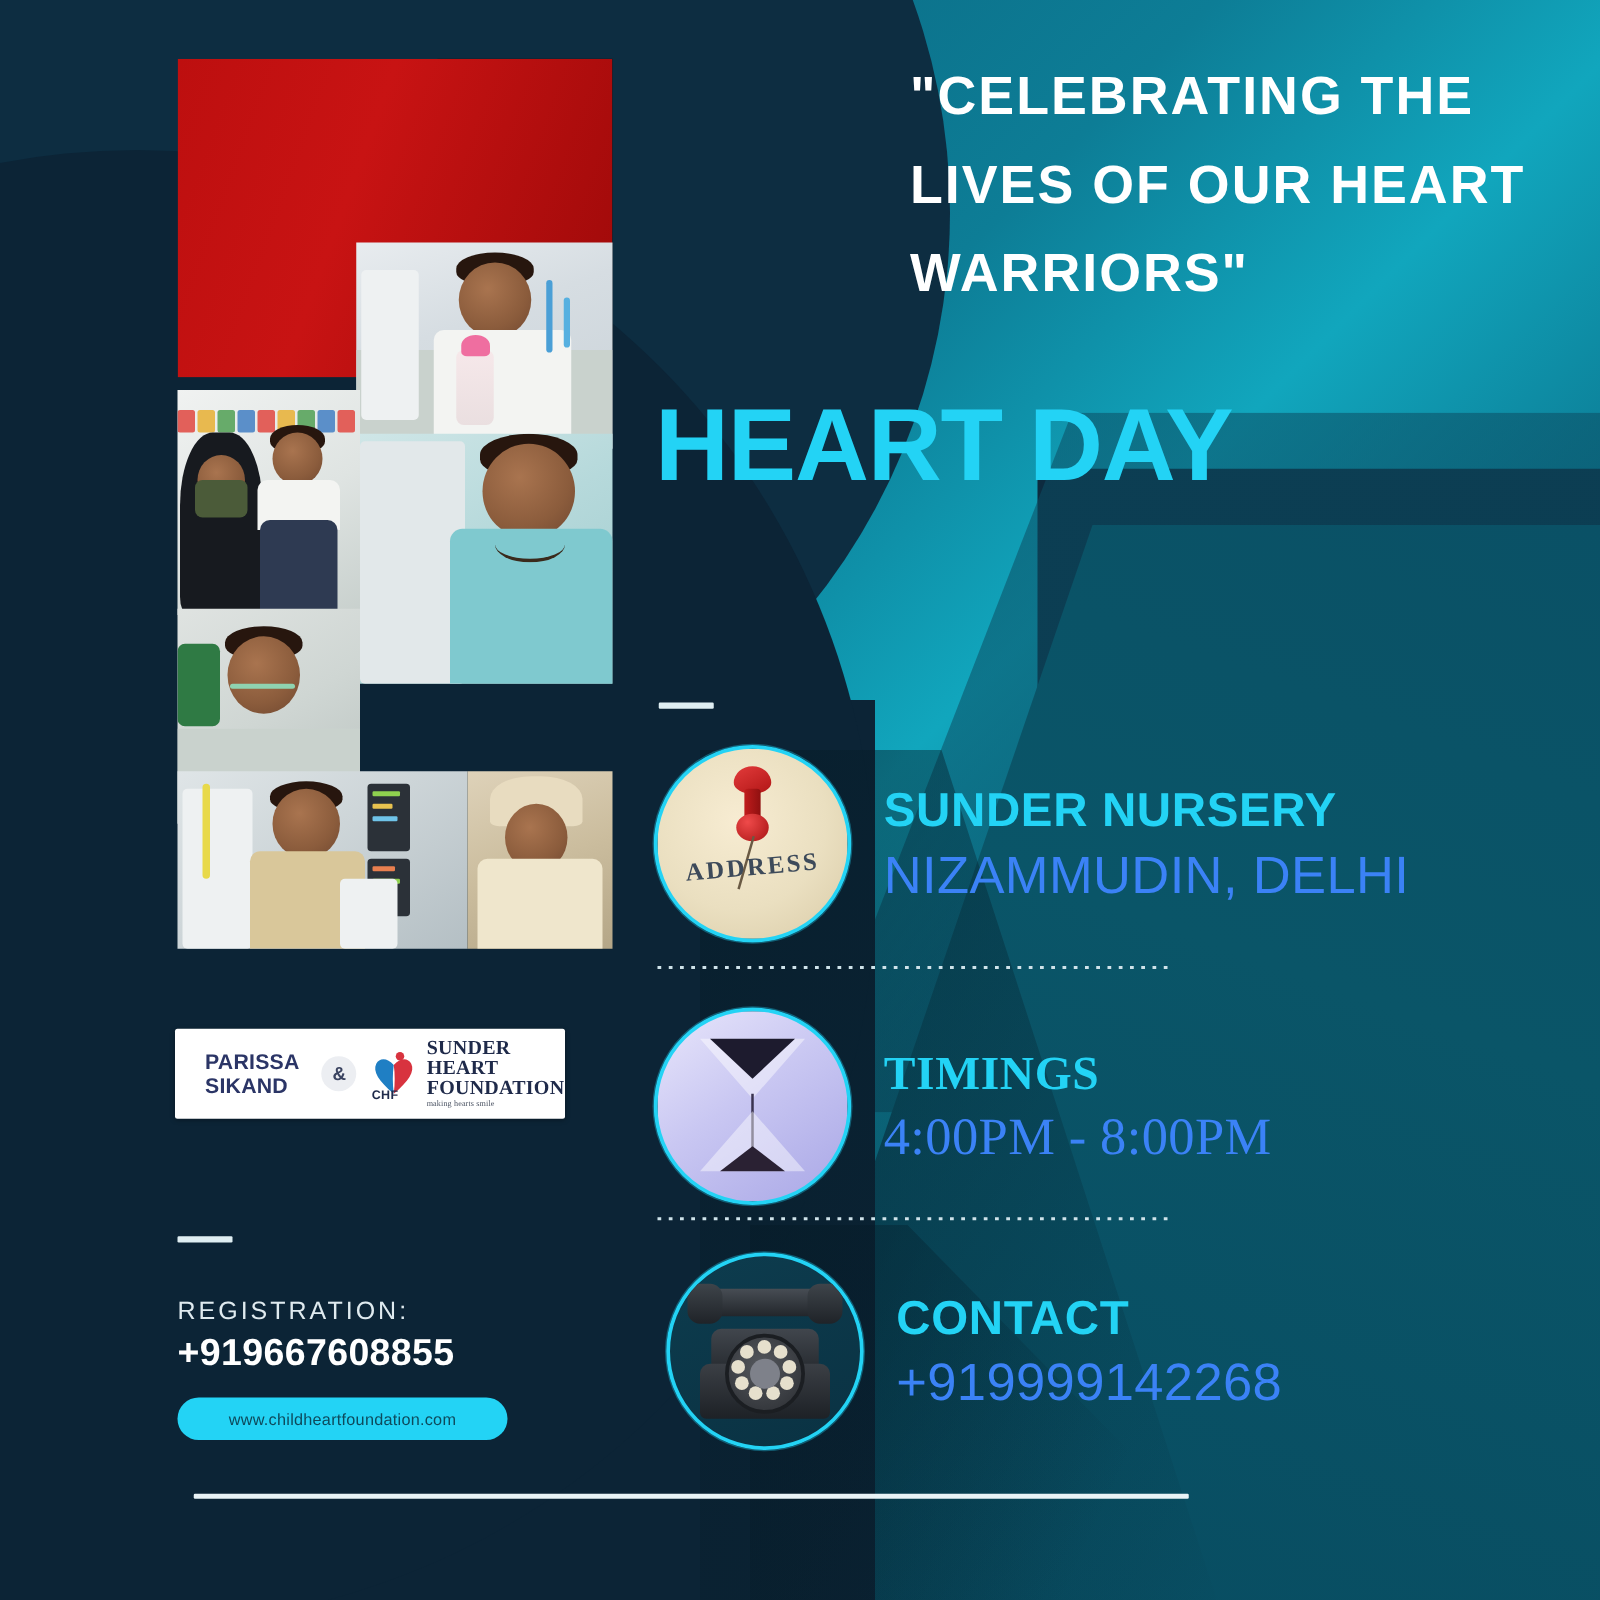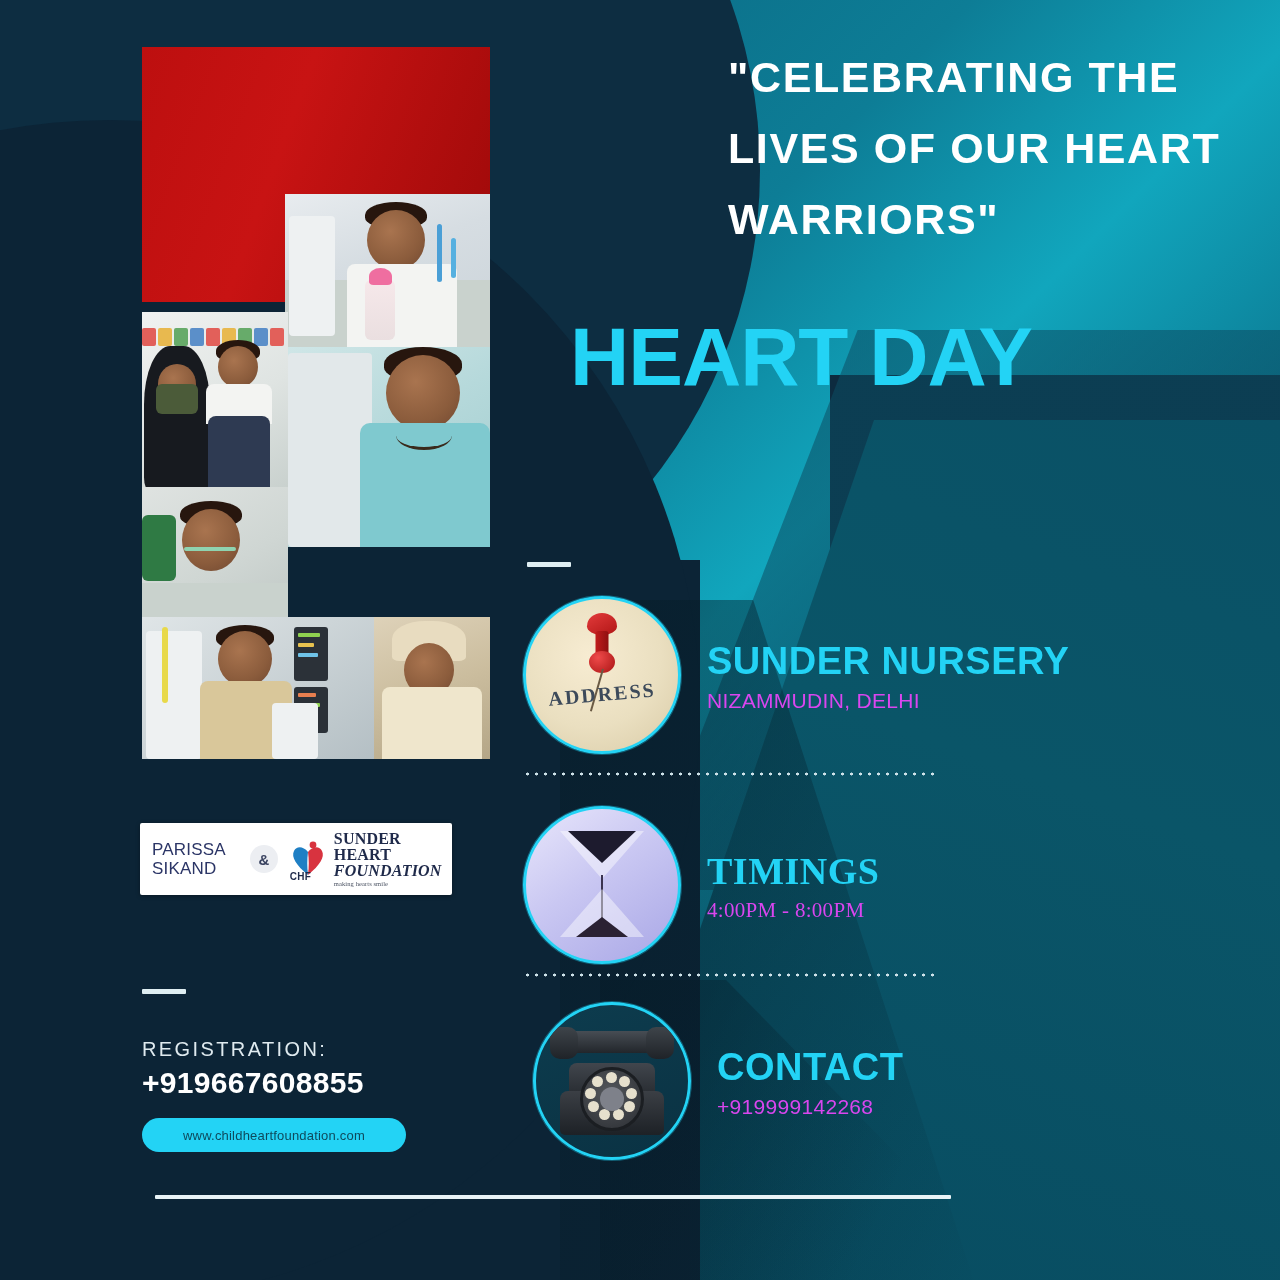--- a/index.html
+++ b/index.html
@@ -148,21 +148,21 @@
   .t-world{
     color:#23d3f5;font-size:82px;font-weight:800;line-height:.96;
     letter-spacing:-1px;
   }
   .t-year{
     color:#ffffff;font-size:56px;font-weight:800;line-height:1;
     letter-spacing:0px;padding-bottom:4px;
   }
   .t-heart{
     color:#23d3f5;font-size:82px;font-weight:800;line-height:1.02;
-    letter-spacing:-1px;margin-top:10px;margin-left:46px;
+    letter-spacing:-1px;margin-top:10px;
   }
 
   
   .dash{
     position:absolute;height:5px;background:#dfeef2;border-radius:1px;
   }
   .dash-info{left:527px;top:562px;width:44px;}
   .dash-reg{left:142px;top:989px;width:44px;}
 
   
@@ -175,21 +175,21 @@
     border:3px solid #23d3f5;
     overflow:hidden;
     box-shadow:0 0 0 1px rgba(35,211,245,.35);
   }
   .info-text{padding-top:4px;}
   .info-title{
     color:#23d3f5;font-size:38px;font-weight:800;letter-spacing:.5px;
     line-height:1.05;
   }
   .info-sub{
-    color:#d946ef;font-size:21px;font-weight:400;letter-spacing:.3px;
+    color:#3b82f6;font-size:42px;font-weight:400;letter-spacing:.3px;
     margin-top:7px;line-height:1.1;
   }
 
   .row-address{left:523px;top:596px;}
   .row-timings{left:523px;top:806px;font-family:Liberation Serif, serif;}
   .row-contact{left:533px;top:1002px;}
 
   
   .ic-address{background:radial-gradient(circle at 42% 38%,#f7ecd2 0%,#eadfc0 55%,#d8caa6 100%);}
   .pin-head{
@@ -294,39 +294,39 @@
   .dotted-2{top:973px;}
 
   
   .logobar{
     position:absolute;left:140px;top:823px;width:312px;height:72px;
     background:#ffffff;border-radius:2px;
     display:flex;align-items:center;
     box-shadow:0 1px 4px rgba(0,0,0,.35);
   }
   .lb-left{
-    padding-left:12px;width:104px;
-    color:#2b3566;font-size:17px;font-weight:400;line-height:1.12;
+    padding-left:24px;width:104px;
+    color:#2b3566;font-size:17px;font-weight:700;line-height:1.12;
     letter-spacing:.2px;
   }
   .lb-amp{
     width:28px;height:28px;border-radius:50%;background:#eceef2;
     display:flex;align-items:center;justify-content:center;
     color:#3a4360;font-size:15px;font-weight:700;flex:0 0 28px;
   }
   .lb-right{display:flex;align-items:center;gap:6px;padding-left:10px;}
   .chf-heart{position:relative;width:40px;height:40px;flex:0 0 40px;}
   .chf-txt{line-height:1;}
   .chf-l1{
     color:#1f2a4a;font-family:"Liberation Serif",serif;
     font-size:16px;font-weight:700;letter-spacing:.2px;
   }
   .chf-l2{
     color:#1f2a4a;font-family:"Liberation Serif",serif;
-    font-size:16px;font-weight:700;letter-spacing:.2px;font-style:italic;
+    font-size:16px;font-weight:700;letter-spacing:.2px;
   }
   .chf-l3{
     color:#4a5262;font-size:6.5px;margin-top:2px;letter-spacing:.1px;
     font-family:"Liberation Serif",serif;
   }
   .chf-abbr{
     position:absolute;left:2px;bottom:-3px;
     color:#1f2a4a;font-size:10px;font-weight:800;letter-spacing:.3px;
   }
 

